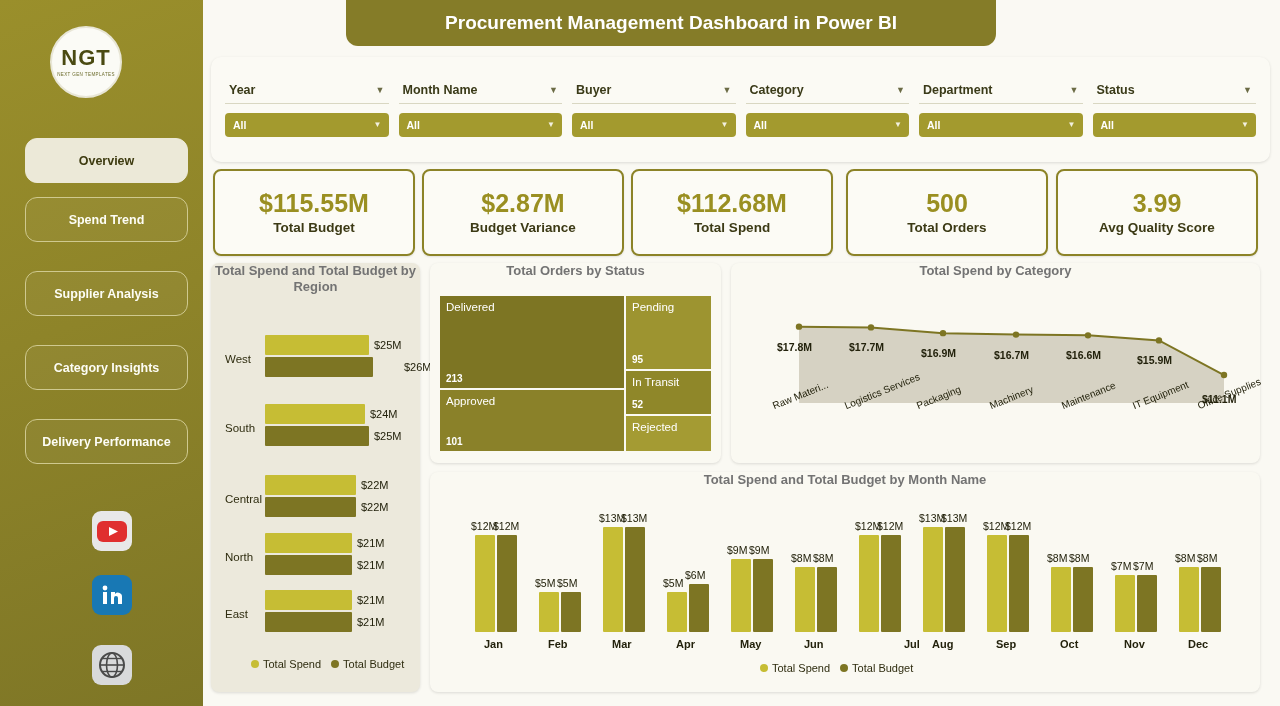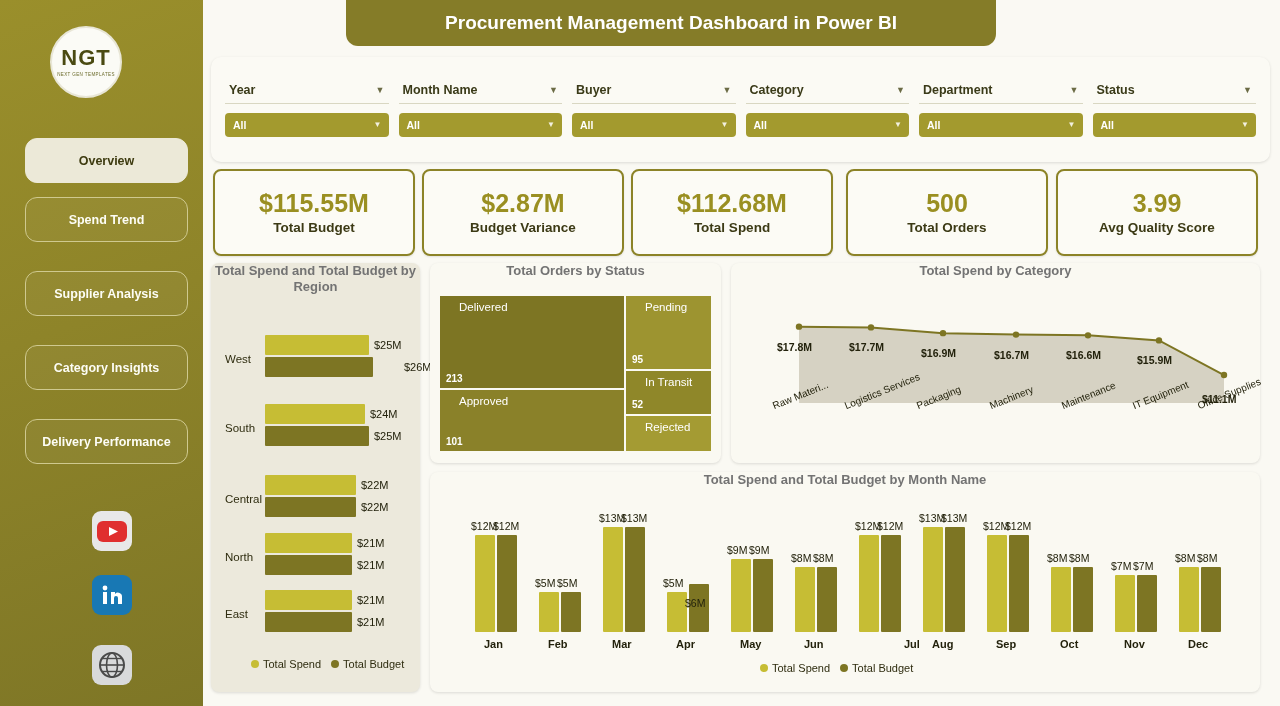--- a/index.html
+++ b/index.html
@@ -94,21 +94,21 @@
   .reg-label { position:absolute; left:14px; font-size:11.5px; color:#2f2d10; }
   .bar { position:absolute; height:20px; border-radius:1px; }
   .bar.spend { background:#c6bd34; }
   .bar.budget { background:#7d7523; }
   .bar-val { position:absolute; font-size:11px; color:#23220c; }
   .legend { position:absolute; display:flex; gap:10px; align-items:center; font-size:11px; color:#2f2d10; }
   .dot { width:8px; height:8px; border-radius:50%; display:inline-block; margin-right:4px; }
   .dot.spend { background:#c6bd34; } .dot.budget { background:#7d7523; }
   
   .tm { position:absolute; color:#fff; font-size:11.5px; }
-  .tm .tml { position:absolute; left:6px; top:5px; font-weight:normal;margin-left:13px; }
+  .tm .tml { position:absolute; left:6px; top:5px; font-weight:normal; }
   .tm .tmv { position:absolute; left:6px; bottom:4px; font-size:10px; font-weight:bold; }
   .cat-val { position:absolute; font-size:10.5px; font-weight:bold; color:#23220c; }
   .cat-x { position:absolute; font-size:10px; color:#23220c; transform-origin:left top; transform:rotate(-22deg); white-space:nowrap; }
   
   .mbar { position:absolute; width:20px; border-radius:1px; }
   .mbar.spend { background:#c6bd34; } .mbar.budget { background:#7d7523; }
   .mval { position:absolute; font-size:10.5px; color:#23220c; }
   .mlab { position:absolute; font-size:11px; color:#23220c; font-weight:bold; }
 </style>
 </head>
@@ -352,21 +352,21 @@
         <div class="mval" style="left: 127px; top: 105px;">$5M</div>
         <div class="mlab" style="left: 118px; top: 166px;">Feb</div>
         <div class="mbar spend" style="left: 173px; top: 55px; height: 105px;"></div>
         <div class="mval" style="left: 169px; top: 40px;">$13M</div>
         <div class="mbar budget" style="left: 195px; top: 55px; height: 105px;"></div>
         <div class="mval" style="left: 191px; top: 40px;">$13M</div>
         <div class="mlab" style="left: 182px; top: 166px;">Mar</div>
         <div class="mbar spend" style="left: 237px; top: 120px; height: 40px;"></div>
         <div class="mval" style="left: 233px; top: 105px;">$5M</div>
         <div class="mbar budget" style="left: 259px; top: 112px; height: 48px;"></div>
-        <div class="mval" style="left: 255px; top: 97px; margin-top: 28px;">$6M</div>
+        <div class="mval" style="left: 255px; top: 97px;">$6M</div>
         <div class="mlab" style="left: 246px; top: 166px;">Apr</div>
         <div class="mbar spend" style="left: 301px; top: 87px; height: 73px;"></div>
         <div class="mval" style="left: 297px; top: 72px;">$9M</div>
         <div class="mbar budget" style="left: 323px; top: 87px; height: 73px;"></div>
         <div class="mval" style="left: 319px; top: 72px;">$9M</div>
         <div class="mlab" style="left: 310px; top: 166px;">May</div>
         <div class="mbar spend" style="left: 365px; top: 95px; height: 65px;"></div>
         <div class="mval" style="left: 361px; top: 80px;">$8M</div>
         <div class="mbar budget" style="left: 387px; top: 95px; height: 65px;"></div>
         <div class="mval" style="left: 383px; top: 80px;">$8M</div>

